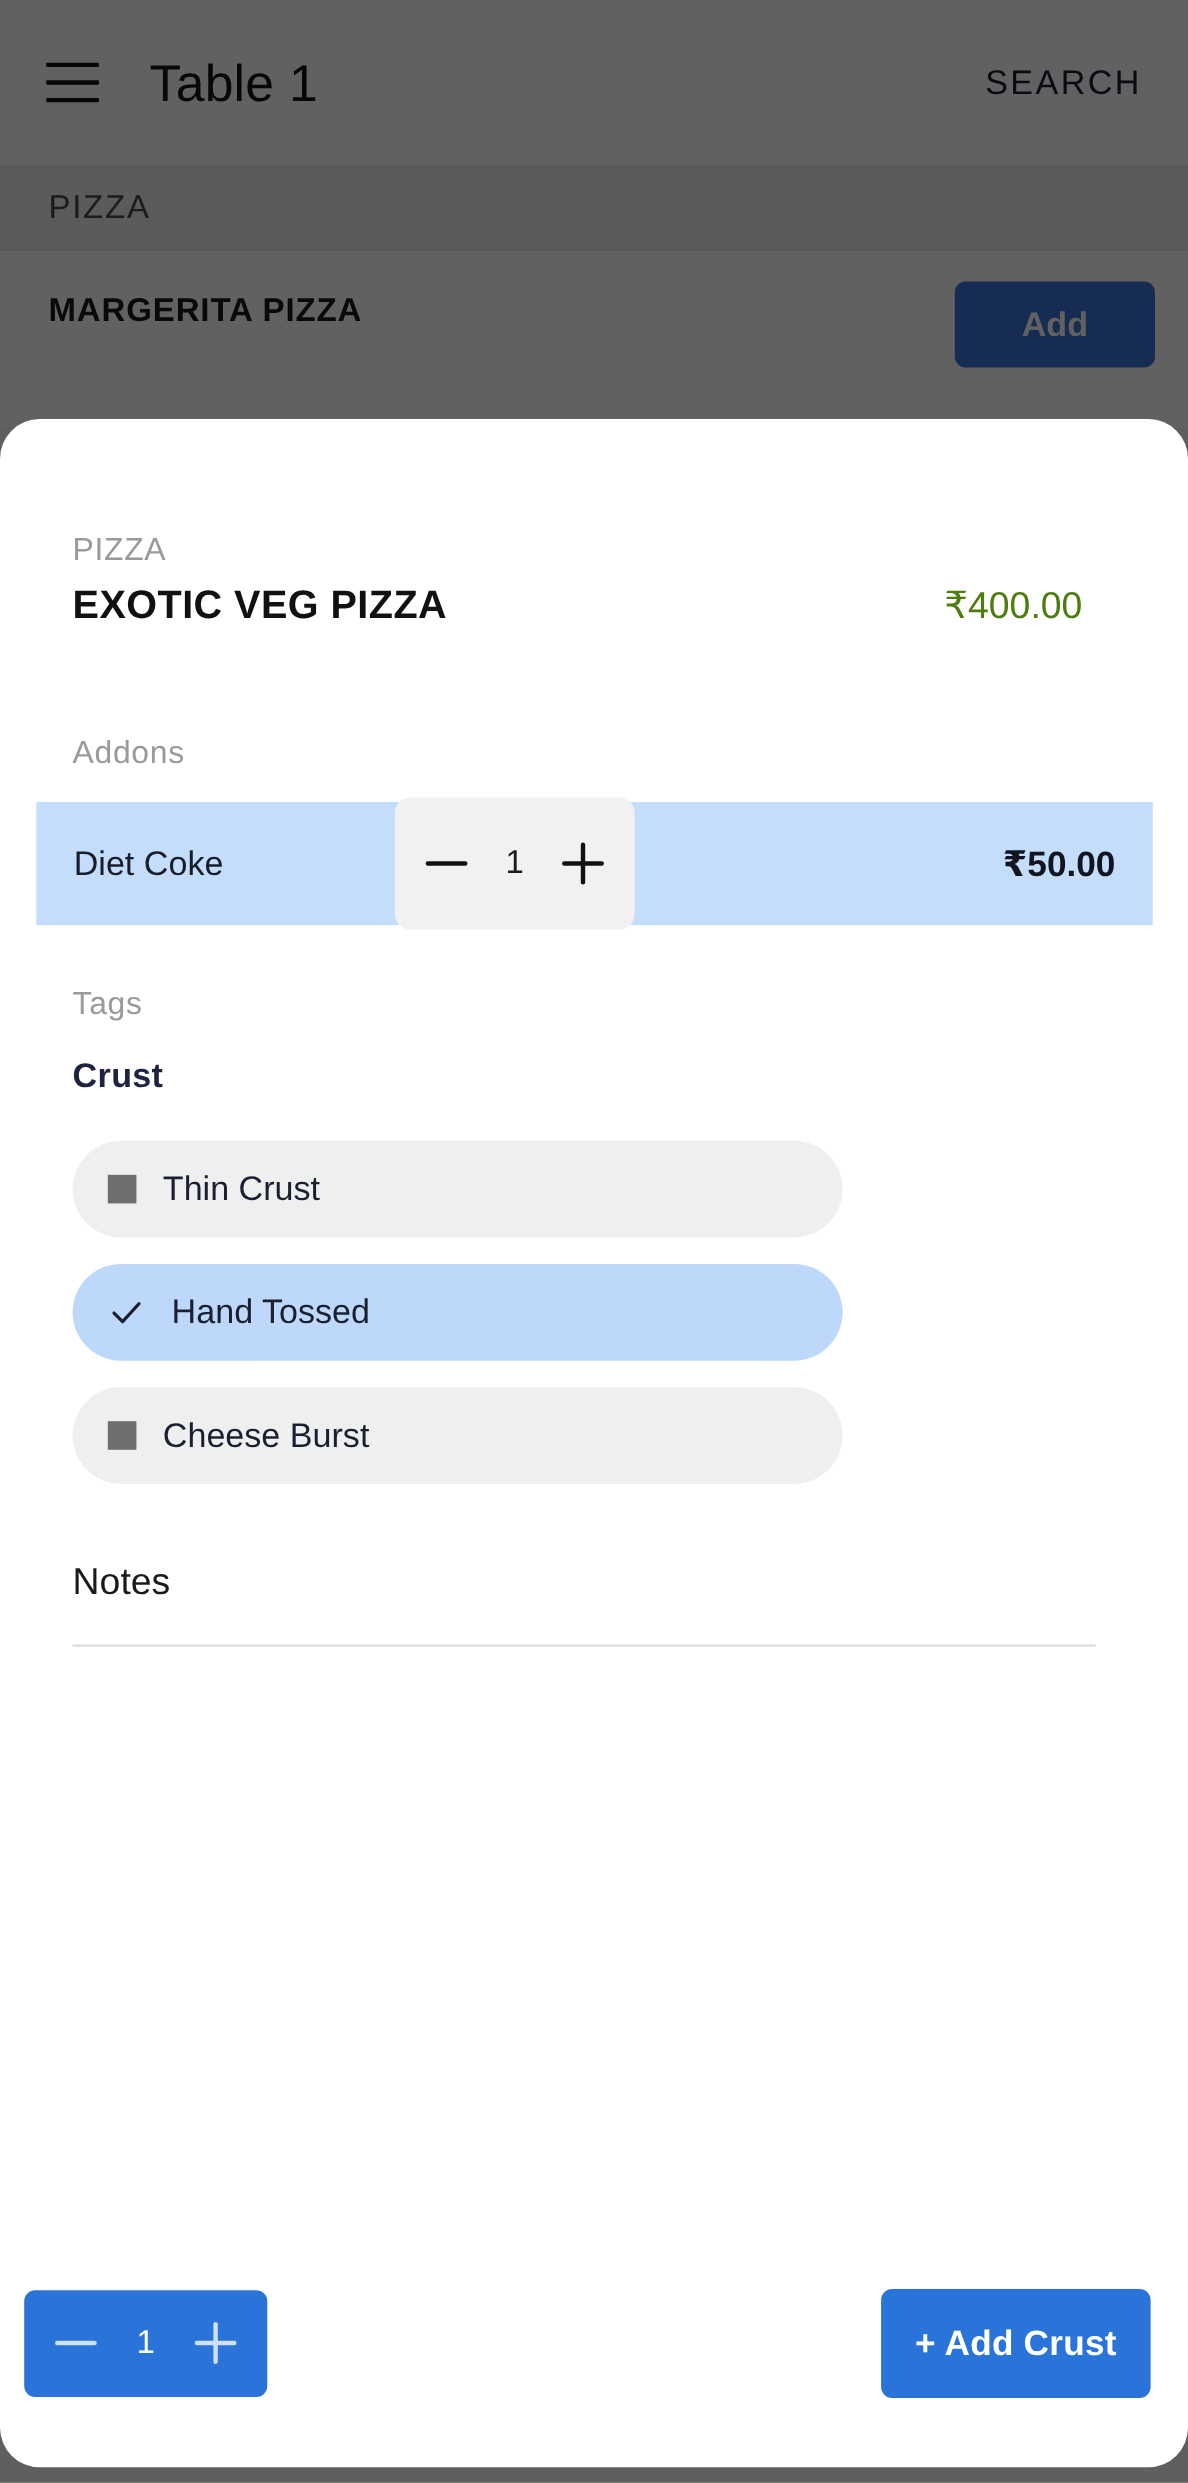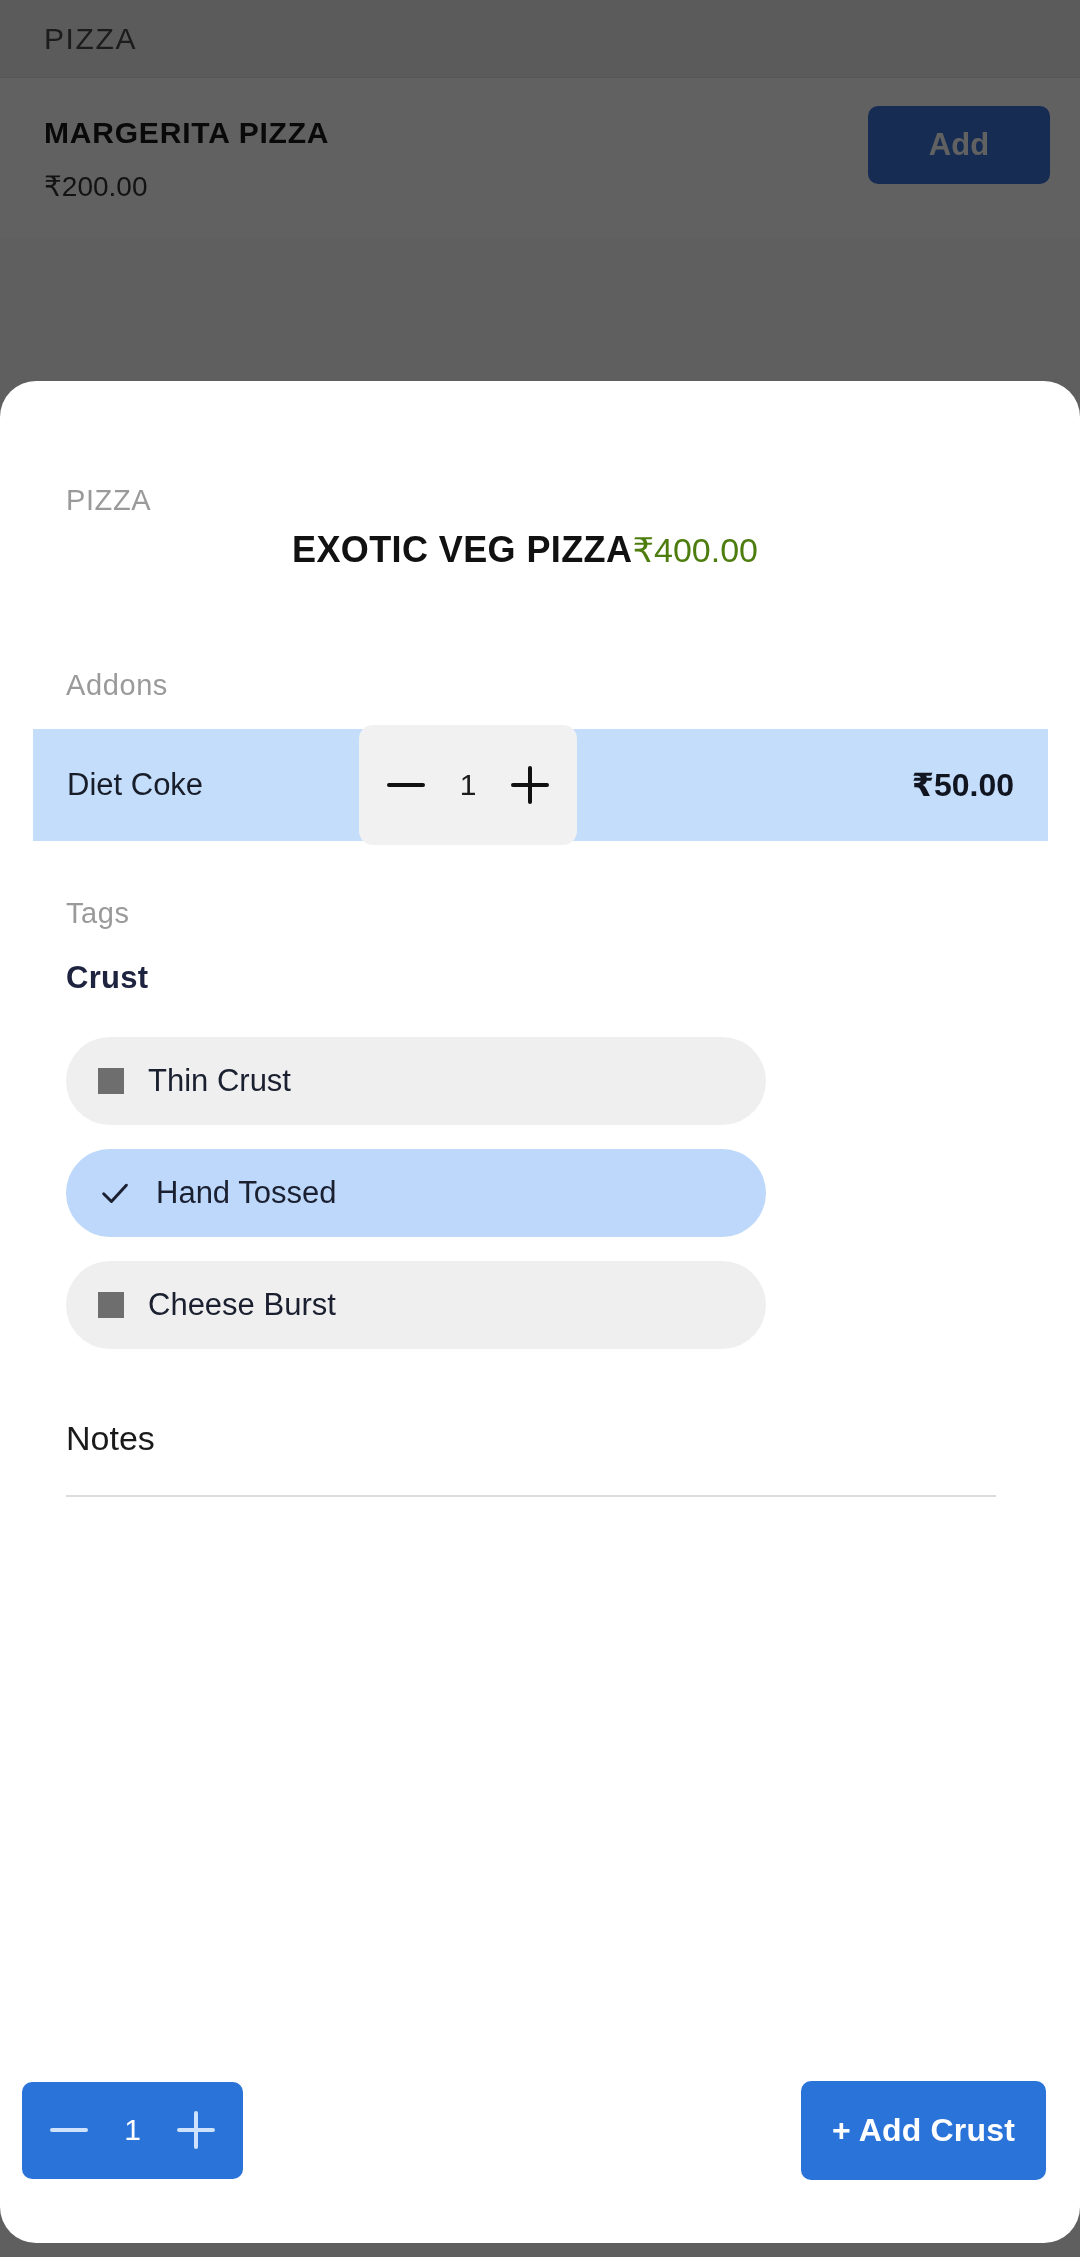--- a/index.html
+++ b/index.html
@@ -147,21 +147,21 @@
 
   .caption {
     font-size: 29px;
     color: #9a9a9a;
     letter-spacing: 0.6px;
   }
 
   .item-head {
     display: flex;
     align-items: baseline;
-    justify-content: center;
+    justify-content: space-between;
     padding-right: 52px;
     margin-top: 12px;
   }
   .item-title {
     font-size: 36px;
     font-weight: 700;
     color: #111111;
     letter-spacing: 0.4px;
   }
   .item-price {
@@ -344,28 +344,36 @@
     align-items: center;
     justify-content: center;
     letter-spacing: 0.2px;
   }
 </style>
 </head>
 <body>
 
 <div class="bg-app">
 
+  <div class="bg-appbar">
+    <div class="hamburger">
+      <span></span>
+        <span></span>
+        <span></span>
+    </div>
+    <div class="bg-title">Table 1</div>
+    <div class="bg-search">SEARCH</div>
+  </div>
 
   <div class="bg-section-head">
     <span>PIZZA</span>
   </div>
 
   <div class="bg-menu-row">
     <div class="bg-item-name">MARGERITA PIZZA</div>
-    <div class="bg-item-price">₹200.00</div>
     <button class="bg-add-btn">Add</button>
   </div>
 
 </div>
 
 <div class="scrim"></div>
 
 <div class="sheet">
 
   <div class="sheet-body">

